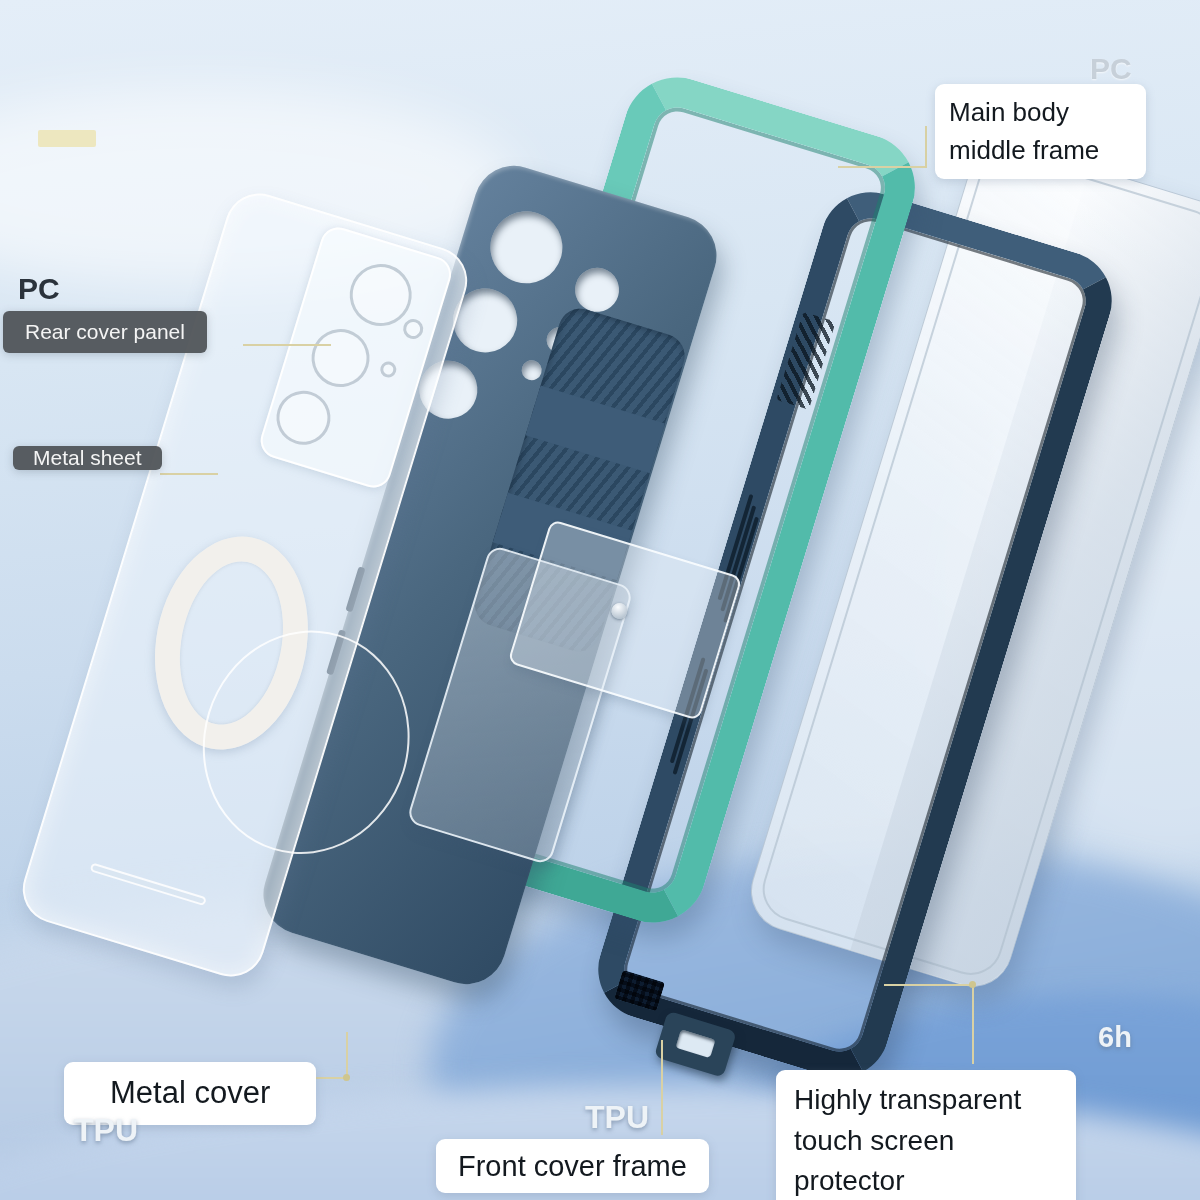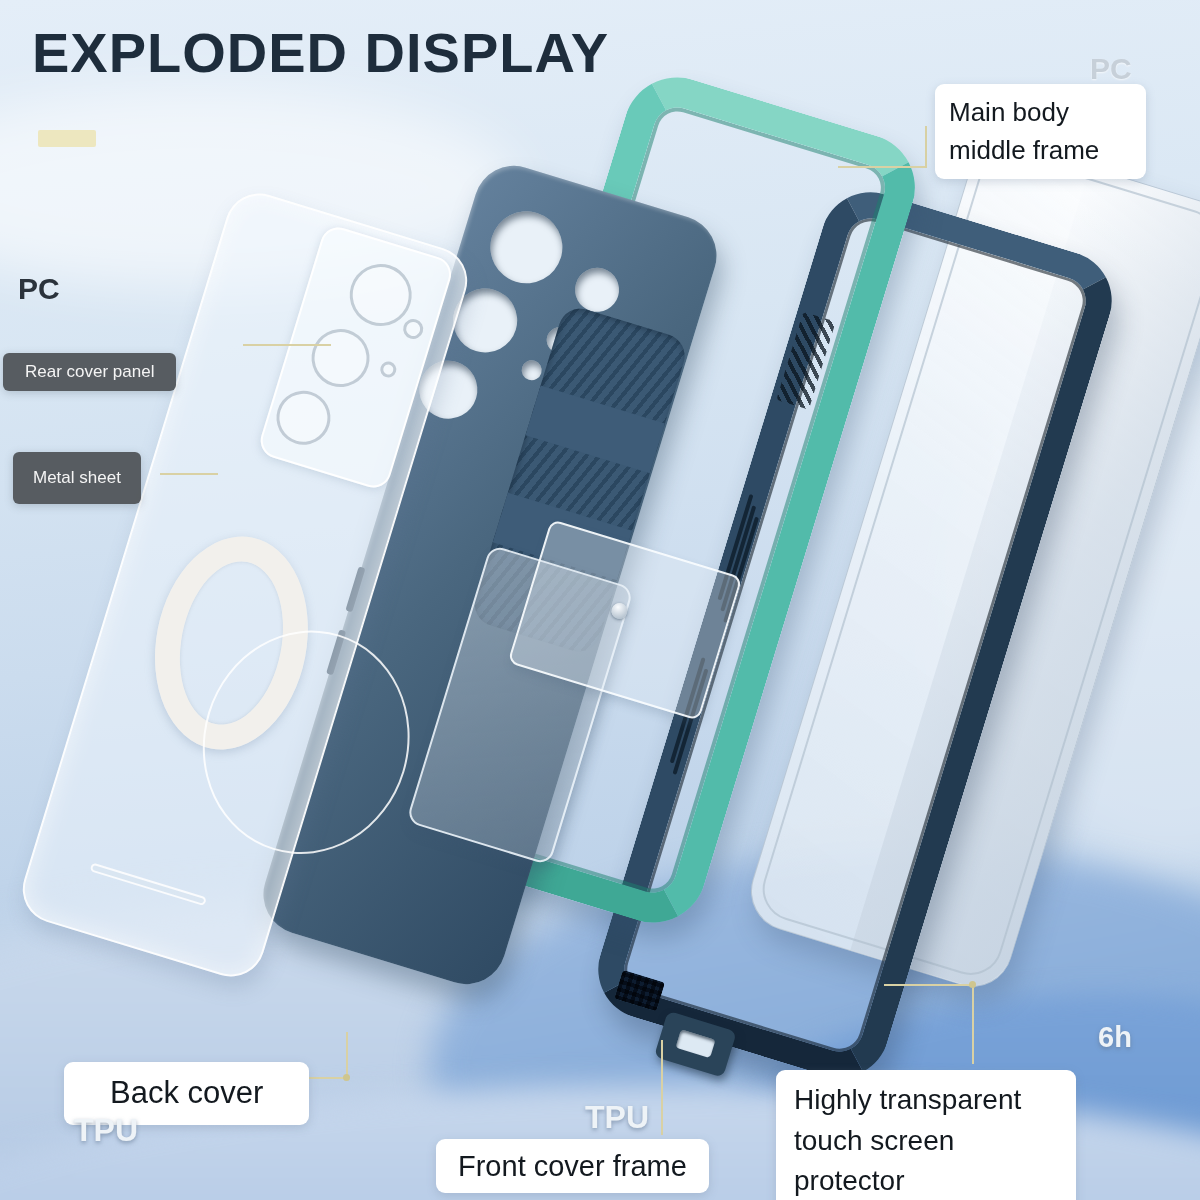--- a/index.html
+++ b/index.html
@@ -101,21 +101,21 @@
   
   .page-title{position:absolute;left:32px;top:20px;z-index:40;font-size:56px;font-weight:900;
     letter-spacing:1px;color:#1e2d3c;}
   .mat{position:absolute;z-index:30;font-size:30px;font-weight:700;}
   .mat-light{color:#c7d0d9;text-shadow:0 1px 2px rgba(255,255,255,.7);}
   .mat-dark{color:#2b333c;}
   .mat-white{color:#eef3f7;text-shadow:0 2px 4px rgba(95,115,140,.6);font-weight:700;}
   .box{position:absolute;z-index:30;background:#ffffff;border-radius:9px;color:#13191f;
     box-shadow:0 3px 10px rgba(110,130,155,.28);font-size:28px;line-height:1.45;}
   .box-dark{position:absolute;z-index:30;background:rgba(80,84,88,.95);border-radius:6px;color:#f4f4f4;
-    font-size:17px;box-shadow:0 2px 8px rgba(90,105,120,.3);margin-top:42px;}
+    font-size:21px;box-shadow:0 2px 8px rgba(90,105,120,.3);}
 </style>
 </head>
 <body>
 
 <div class="stage">
 
   <div class="wave w-cloud-tl"></div>
   <div class="wave w-cloud-r"></div>
   <div class="wave w1"></div>
   <div class="wave w2"></div>
@@ -184,31 +184,30 @@
   <div class="cline" style="left:925px;top:126px;width:2px;height:42px;"></div>
   <div class="cline" style="left:838px;top:166px;width:89px;height:2px;"></div>
   <div class="cline" style="left:296px;top:1077px;width:52px;height:2px;"></div>
   <div class="cline" style="left:346px;top:1032px;width:2px;height:47px;"></div>
   <div class="cdot" style="left:343px;top:1074px;"></div>
   <div class="cline" style="left:661px;top:1040px;width:2px;height:95px;"></div>
   <div class="cline" style="left:884px;top:984px;width:90px;height:2px;"></div>
   <div class="cline" style="left:972px;top:984px;width:2px;height:80px;"></div>
   <div class="cdot" style="left:969px;top:981px;"></div>
 
-  <div class="page-title">EXPLODED DISPLAY</div>
 
   <div class="mat mat-light" style="left:1090px;top:52px;">PC</div>
   <div class="box" style="left:935px;top:84px;width:211px;padding:10px 14px;font-size:26px;">Main body middle frame</div>
 
   <div class="mat mat-dark" style="left:18px;top:272px;">PC</div>
   <div class="box-dark" style="left:3px;top:311px;padding:9px 22px;">Rear cover panel</div>
 
-  <div class="box-dark" style="left:13px;top:410px;padding:16px 20px;">Metal sheet</div>
-
-  <div class="box" style="left:64px;top:1062px;padding:9px 46px;font-size:31px;">Back cover</div>
+  <div class="box-dark" style="left:13px;top:446px;padding:0 20px;">Metal sheet</div>
+
+  <div class="box" style="left:64px;top:1062px;padding:9px 46px;font-size:31px;">Metal cover</div>
   <div class="mat mat-white" style="left:74px;top:1112px;font-size:32px;">TPU</div>
 
   <div class="mat mat-white" style="left:585px;top:1099px;font-size:32px;">TPU</div>
   <div class="box" style="left:404px;top:1139px;padding:6px 22px;font-size:29px;margin-left:32px;">Front cover frame</div>
 
   <div class="mat mat-white" style="left:1098px;top:1021px;font-size:29px;">6h</div>
   <div class="box" style="left:776px;top:1070px;width:300px;padding:10px 18px;font-size:28px;">Highly transparent touch screen protector</div>
 
 </div>
 

